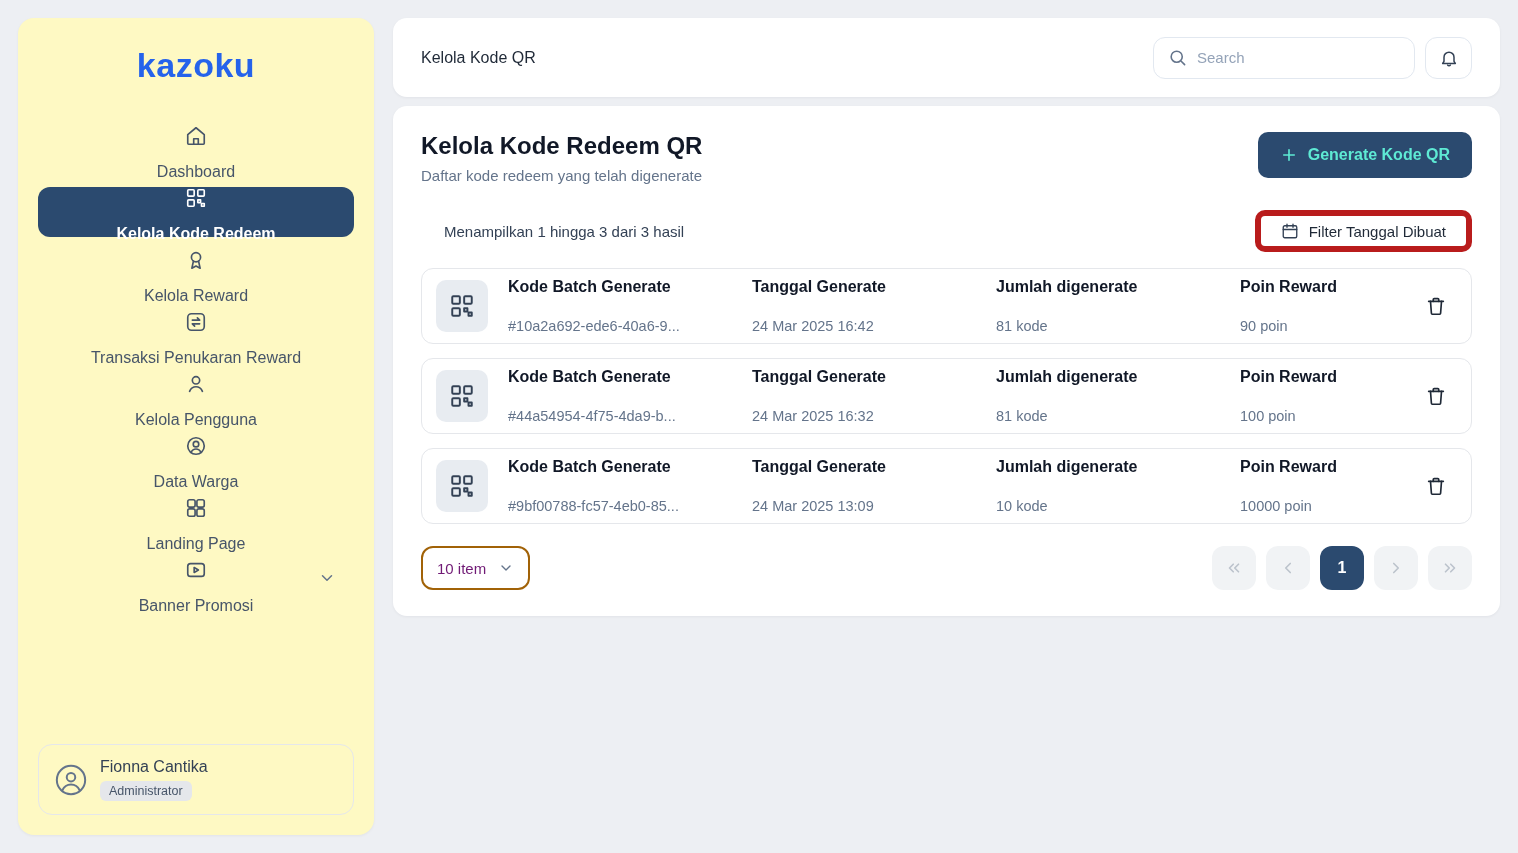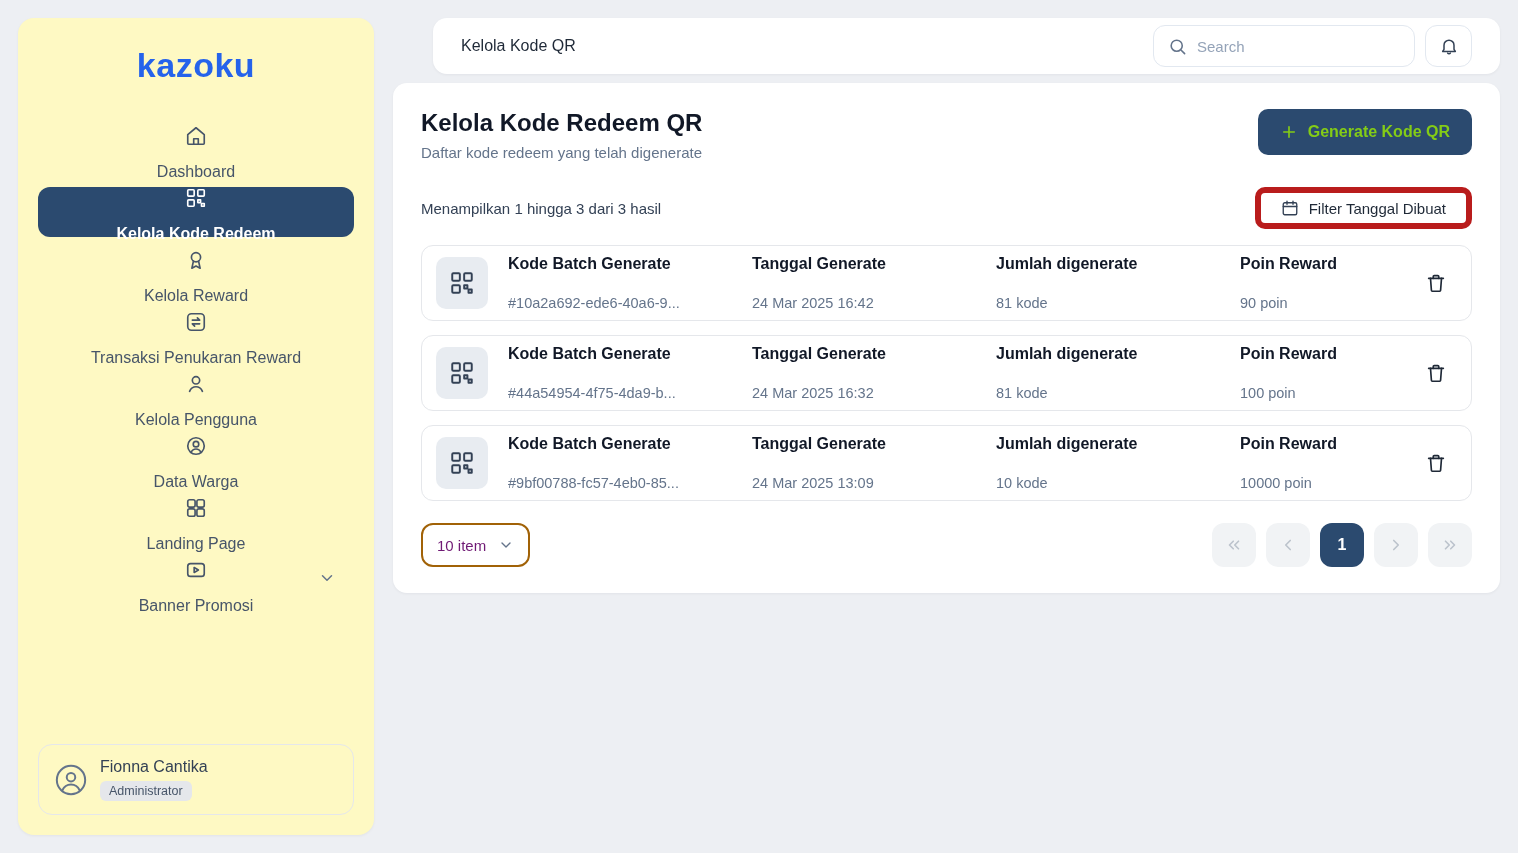--- a/index.html
+++ b/index.html
@@ -44,23 +44,23 @@
   .role-badge {
     display: inline-block; margin-top: 5px;
     background: #e5e7eb; color: #475569;
     font-size: 12.5px; padding: 3px 9px; border-radius: 6px;
   }
 
   
   .main-col { flex: 1; display: flex; flex-direction: column; gap: 9px; min-width: 0; }
 
   .topbar {
-    background: #fff; border-radius: 14px; height: 56px; flex: none;
+    background: #fff; border-radius: 14px; height: 79px; flex: none;
     display: flex; align-items: center; justify-content: space-between;
-    padding: 0 28px; box-shadow: 0 1px 3px rgba(15,23,42,.05); margin-left: 40px;
+    padding: 0 28px; box-shadow: 0 1px 3px rgba(15,23,42,.05);
   }
   .breadcrumb { font-size: 16px; color: #1f2937; }
   .topbar-right { display: flex; align-items: center; gap: 10px; }
   .searchbox {
     width: 262px; height: 42px;
     border: 1px solid #e2e8f0; border-radius: 12px;
     display: flex; align-items: center; gap: 10px; padding: 0 14px;
     color: #94a3b8;
   }
   .searchbox svg { width: 19px; height: 19px; flex: none; color: #64748b; }
@@ -78,30 +78,30 @@
   .bell-btn svg { width: 20px; height: 20px; }
 
   .main-card {
     background: #fff; border-radius: 14px;
     padding: 26px 28px; box-shadow: 0 1px 3px rgba(15,23,42,.05);
   }
   .card-header { display: flex; justify-content: space-between; align-items: flex-start; }
   .page-title { font-size: 24px; font-weight: bold; color: #111827; }
   .page-subtitle { font-size: 15px; color: #64748b; margin-top: 7px; }
   .btn-primary {
-    height: 46px; background: #2b4a6f; color: #84cc16; border: none;
+    height: 46px; background: #2b4a6f; color: #5eead4; border: none;
     border-radius: 10px; padding: 0 22px; font-size: 16px; font-weight: bold;
     font-family: inherit; display: flex; align-items: center; gap: 10px; cursor: pointer;
   }
   .btn-primary svg { width: 18px; height: 18px; }
 
   .results-row {
     margin-top: 26px; display: flex; justify-content: space-between; align-items: center;
   }
-  .results-text { font-size: 15px; color: #334155; }
+  .results-text { font-size: 15px; color: #334155; margin-left: 23px; }
   .btn-filter {
     height: 42px; background: #fff; border: 6px solid #b91c1c; border-radius: 10px;
     padding: 0 20px; font-size: 15px; color: #1f2937; font-family: inherit;
     display: flex; align-items: center; gap: 10px; cursor: pointer;
   }
   .btn-filter svg { width: 18px; height: 18px; color: #334155; }
 
   .rows { margin-top: 16px; display: flex; flex-direction: column; gap: 14px; }
   .row-card {
     border: 1px solid #e5e7eb; border-radius: 12px; height: 76px;

